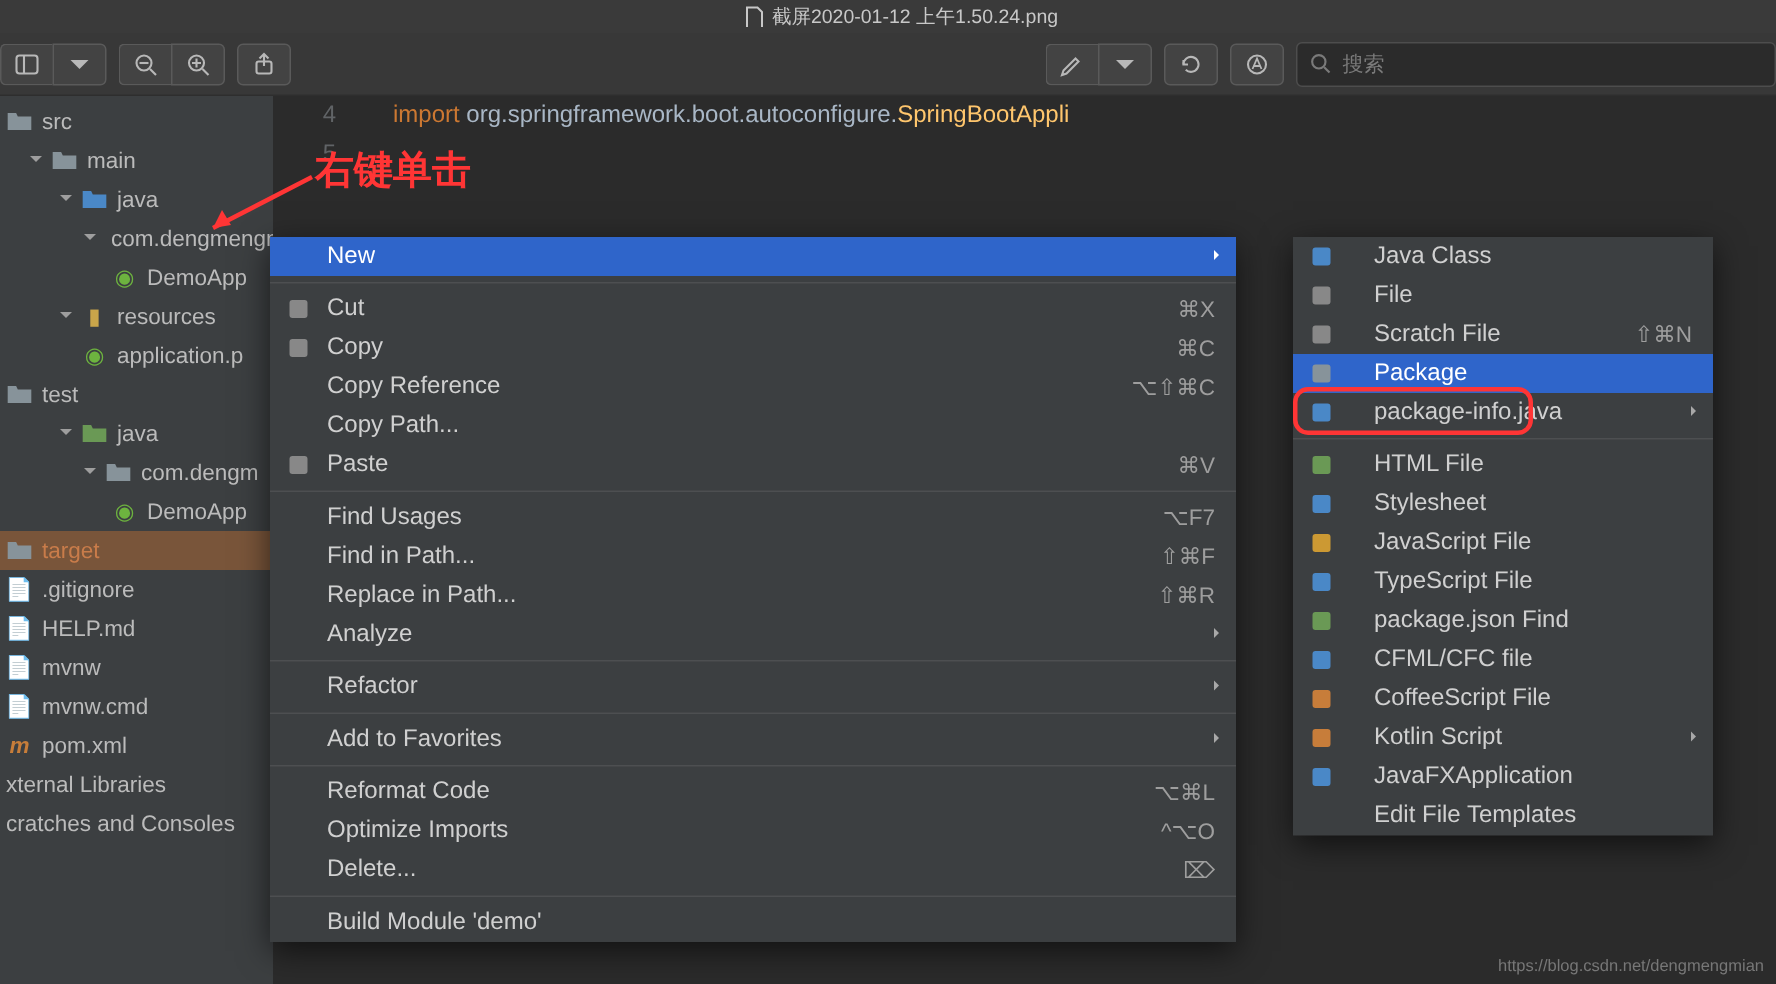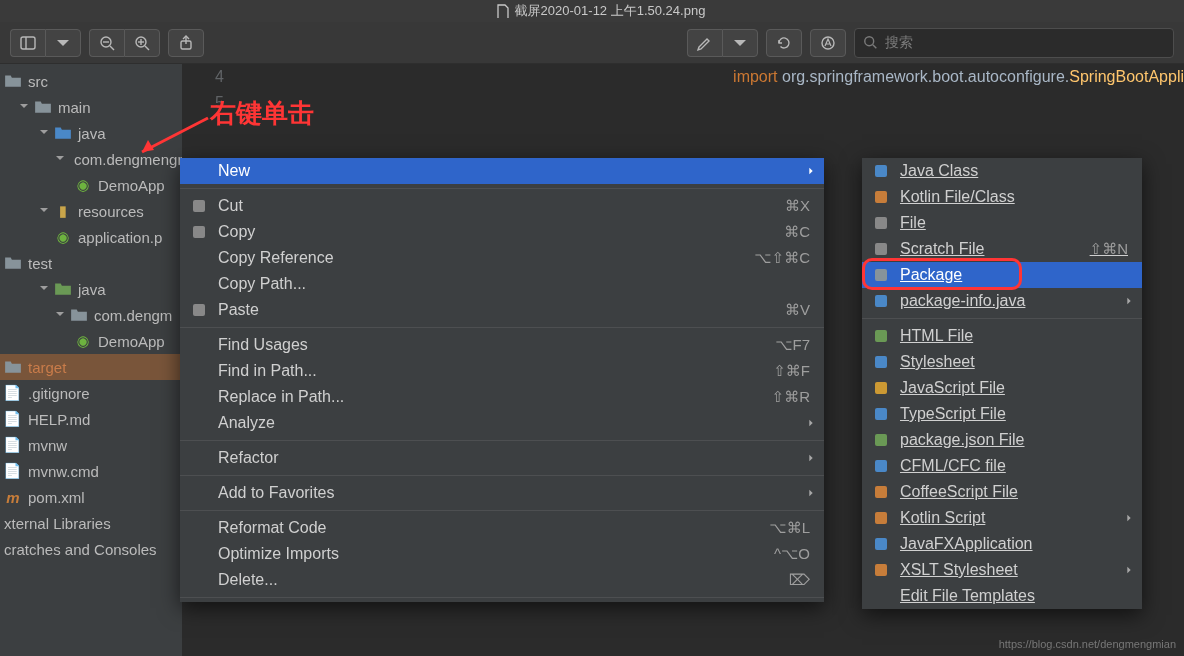--- a/index.html
+++ b/index.html
@@ -3,21 +3,21 @@
 <meta charset="utf-8">
 <style>
   * { margin:0; padding:0; box-sizing:border-box; font-family:-apple-system,BlinkMacSystemFont,"Segoe UI",Arial,sans-serif; }
   body { width:1184px; height:656px; background:#2b2b2b; color:#bbbbbb; overflow:hidden; position:relative; }
 
   
   .titlebar { height:22px; background:#3a3a3a; display:flex; align-items:center; justify-content:center; font-size:13px; color:#c8c8c8; gap:6px;padding-left:16px; }
   .titlebar svg { width:14px; height:14px; }
 
   
-  .toolbar { height:42px; background:#383838; display:flex; align-items:center; padding:0 10px; gap:8px; border-bottom:1px solid #2e2e2e; }
+  .toolbar { height:42px; background:#383838; display:flex; align-items:center; padding:0 0; gap:8px; border-bottom:1px solid #2e2e2e; }
   .tool-btn { height:28px; border:1px solid #5a5a5a; border-radius:4px; background:#434343; display:flex; align-items:center; justify-content:center; padding:0 8px; }
   .tool-btn svg { width:18px; height:18px; fill:#b8b8b8; }
   .tool-group { display:flex; }
   .tool-group .tool-btn { border-radius:0; border-right:none; }
   .tool-group .tool-btn:first-child { border-radius:4px 0 0 4px; }
   .tool-group .tool-btn:last-child { border-radius:0 4px 4px 0; border-right:1px solid #5a5a5a; }
   .spacer { flex:1; }
   .search-box { width:320px; height:30px; background:#2b2b2b; border:1px solid #4d4d4d; border-radius:4px; display:flex; align-items:center; padding:0 8px; gap:6px; color:#7a7a7a; font-size:14px; }
 
   
@@ -37,21 +37,21 @@
   .tree-icon.folder-green svg { fill:#6a9955; }
   .tree-icon.package svg { fill:#87939a; }
   .tree-item.target { background:#79553a; color:#ddd; }
   .tree-item.target-orange .tree-label { color:#c97c4a; }
   .tree-icon.spring { color:#6db33f; }
   .tree-icon.xml { color:#c77d3a; }
 
   .editor { flex:1; background:#2b2b2b; position:relative; font-family:Menlo,Consolas,monospace; font-size:16px; }
   .gutter { position:absolute; left:0; top:0; width:60px; text-align:right; color:#606366; padding-right:18px; }
   .gutter div { height:26px; line-height:26px; }
-  .code-lines { padding-left:80px;text-align:right; }
+  .code-lines { padding-left:80px; }
   .code-lines div { height:26px; line-height:26px; white-space:pre; }
   .kw { color:#cc7832; }
   .pkg { color:#a9b7c6; }
   .cls { color:#ffc66d; }
 
   
   .annotation { position:absolute; left:210px; top:96px; color:#ff3535; font-size:26px; font-weight:700; z-index:20; }
   .arrow { position:absolute; left:130px; top:112px; width:84px; height:46px; z-index:20; }
   .arrow svg { width:100%; height:100%; }
 
@@ -61,21 +61,21 @@
   .ctx2 { left:862px; top:158px; width:280px; }
   .ctx-item { height:26px; display:flex; align-items:center; padding:0 14px 0 38px; position:relative; }
   .ctx-item.selected { background:#2f65ca; color:#fff; }
   .ctx-item .shortcut { margin-left:auto; color:#9e9e9e; font-size:15px; }
   .ctx-item .sub-caret { position:absolute; right:8px; }
   .ctx-item .sub-caret svg { width:10px; height:10px; fill:#a8a8a8; }
   .ctx-item.selected .sub-caret svg { fill:#fff; }
   .ctx-item .lead-icon { position:absolute; left:10px; width:18px; height:18px; display:inline-flex; align-items:center; justify-content:center; }
   .ctx-item .lead-icon svg { width:16px; height:16px; }
   .ctx-sep { height:1px; background:#4d4f51; margin:4px 0; }
-  .ctx2 .ctx-item { padding-left:38px;text-decoration:underline; }
+  .ctx2 .ctx-item { padding-left:54px; }
   .redbox { position:absolute; border:3px solid #ff3535; border-radius:10px; pointer-events:none; z-index:30; }
   .redbox1 { left:862px; top:258px; width:160px; height:32px; }
 
   .watermark { position:absolute; right:8px; bottom:6px; font-size:11px; color:#777; z-index:50; }
 </style>
 </head>
 <body>
 
 <svg width="0" height="0" style="position:absolute">
   <defs>
@@ -421,37 +421,32 @@
     </div>
     <div class="ctx-item">
       <span>Optimize Imports</span>
       <span class="shortcut">^⌥O</span>
     </div>
     <div class="ctx-item">
       <span>Delete...</span>
       <span class="shortcut">⌦</span>
     </div>
     <div class="ctx-sep"></div>
+    <div class="ctx-item">
+      <span>Build Module 'demo'</span>
+    </div>
   </div>
 <div class="ctx ctx2" id="ctx2">
     <div class="ctx-item">
       <span class="lead-icon">
         <svg viewBox="0 0 16 16" style="color:#4a88c7">
           <use href="#i-square"></use>
         </svg>
       </span>
       <span>Java Class</span>
-    </div>
-    <div class="ctx-item">
-      <span class="lead-icon">
-        <svg viewBox="0 0 16 16" style="color:#c77d3a">
-          <use href="#i-square"></use>
-        </svg>
-      </span>
-      <span>Kotlin File/Class</span>
     </div>
     <div class="ctx-item">
       <span class="lead-icon">
         <svg viewBox="0 0 16 16" style="color:#888">
           <use href="#i-square"></use>
         </svg>
       </span>
       <span>File</span>
     </div>
     <div class="ctx-item">
@@ -514,21 +509,21 @@
         </svg>
       </span>
       <span>TypeScript File</span>
     </div>
     <div class="ctx-item">
       <span class="lead-icon">
         <svg viewBox="0 0 16 16" style="color:#6a9955">
           <use href="#i-square"></use>
         </svg>
       </span>
-      <span>package.json File</span>
+      <span>package.json Find</span>
     </div>
     <div class="ctx-item">
       <span class="lead-icon">
         <svg viewBox="0 0 16 16" style="color:#4a88c7">
           <use href="#i-square"></use>
         </svg>
       </span>
       <span>CFML/CFC file</span>
     </div>
     <div class="ctx-item">
@@ -552,30 +547,19 @@
     </div>
     <div class="ctx-item">
       <span class="lead-icon">
         <svg viewBox="0 0 16 16" style="color:#4a88c7">
           <use href="#i-square"></use>
         </svg>
       </span>
       <span>JavaFXApplication</span>
     </div>
     <div class="ctx-item">
-      <span class="lead-icon">
-        <svg viewBox="0 0 16 16" style="color:#c77d3a">
-          <use href="#i-square"></use>
-        </svg>
-      </span>
-      <span>XSLT Stylesheet</span>
-      <span class="sub-caret"><svg viewBox="0 0 12 12">
-          <use href="#i-caret-right"></use>
-        </svg></span>
-    </div>
-    <div class="ctx-item">
       <span>Edit File Templates</span>
     </div>
   </div>
 
 <div class="redbox redbox1"></div>
 
 <div class="watermark">https://blog.csdn.net/dengmengmian</div>
 
 </body></html>

